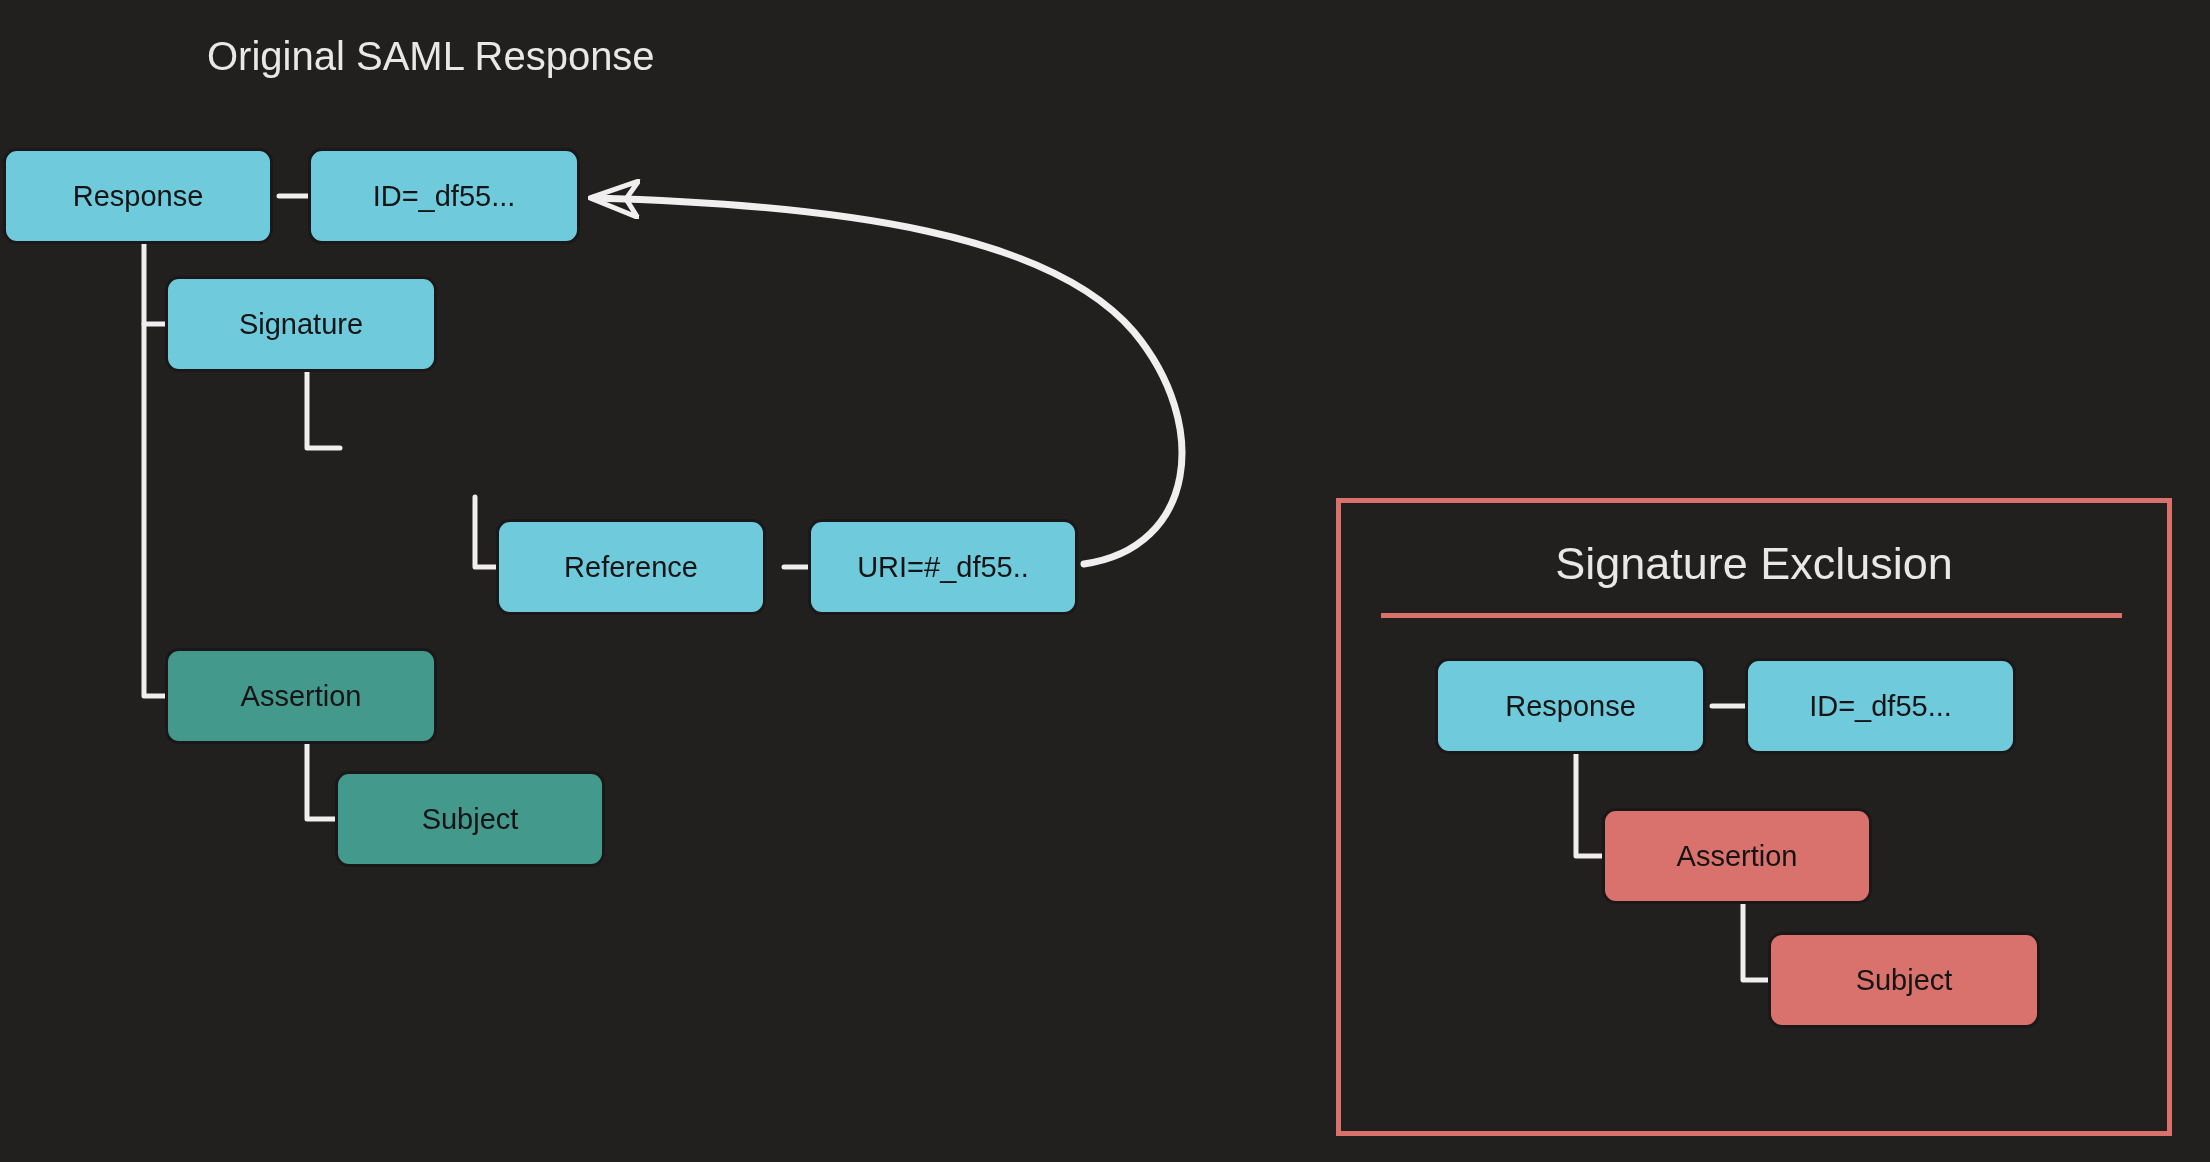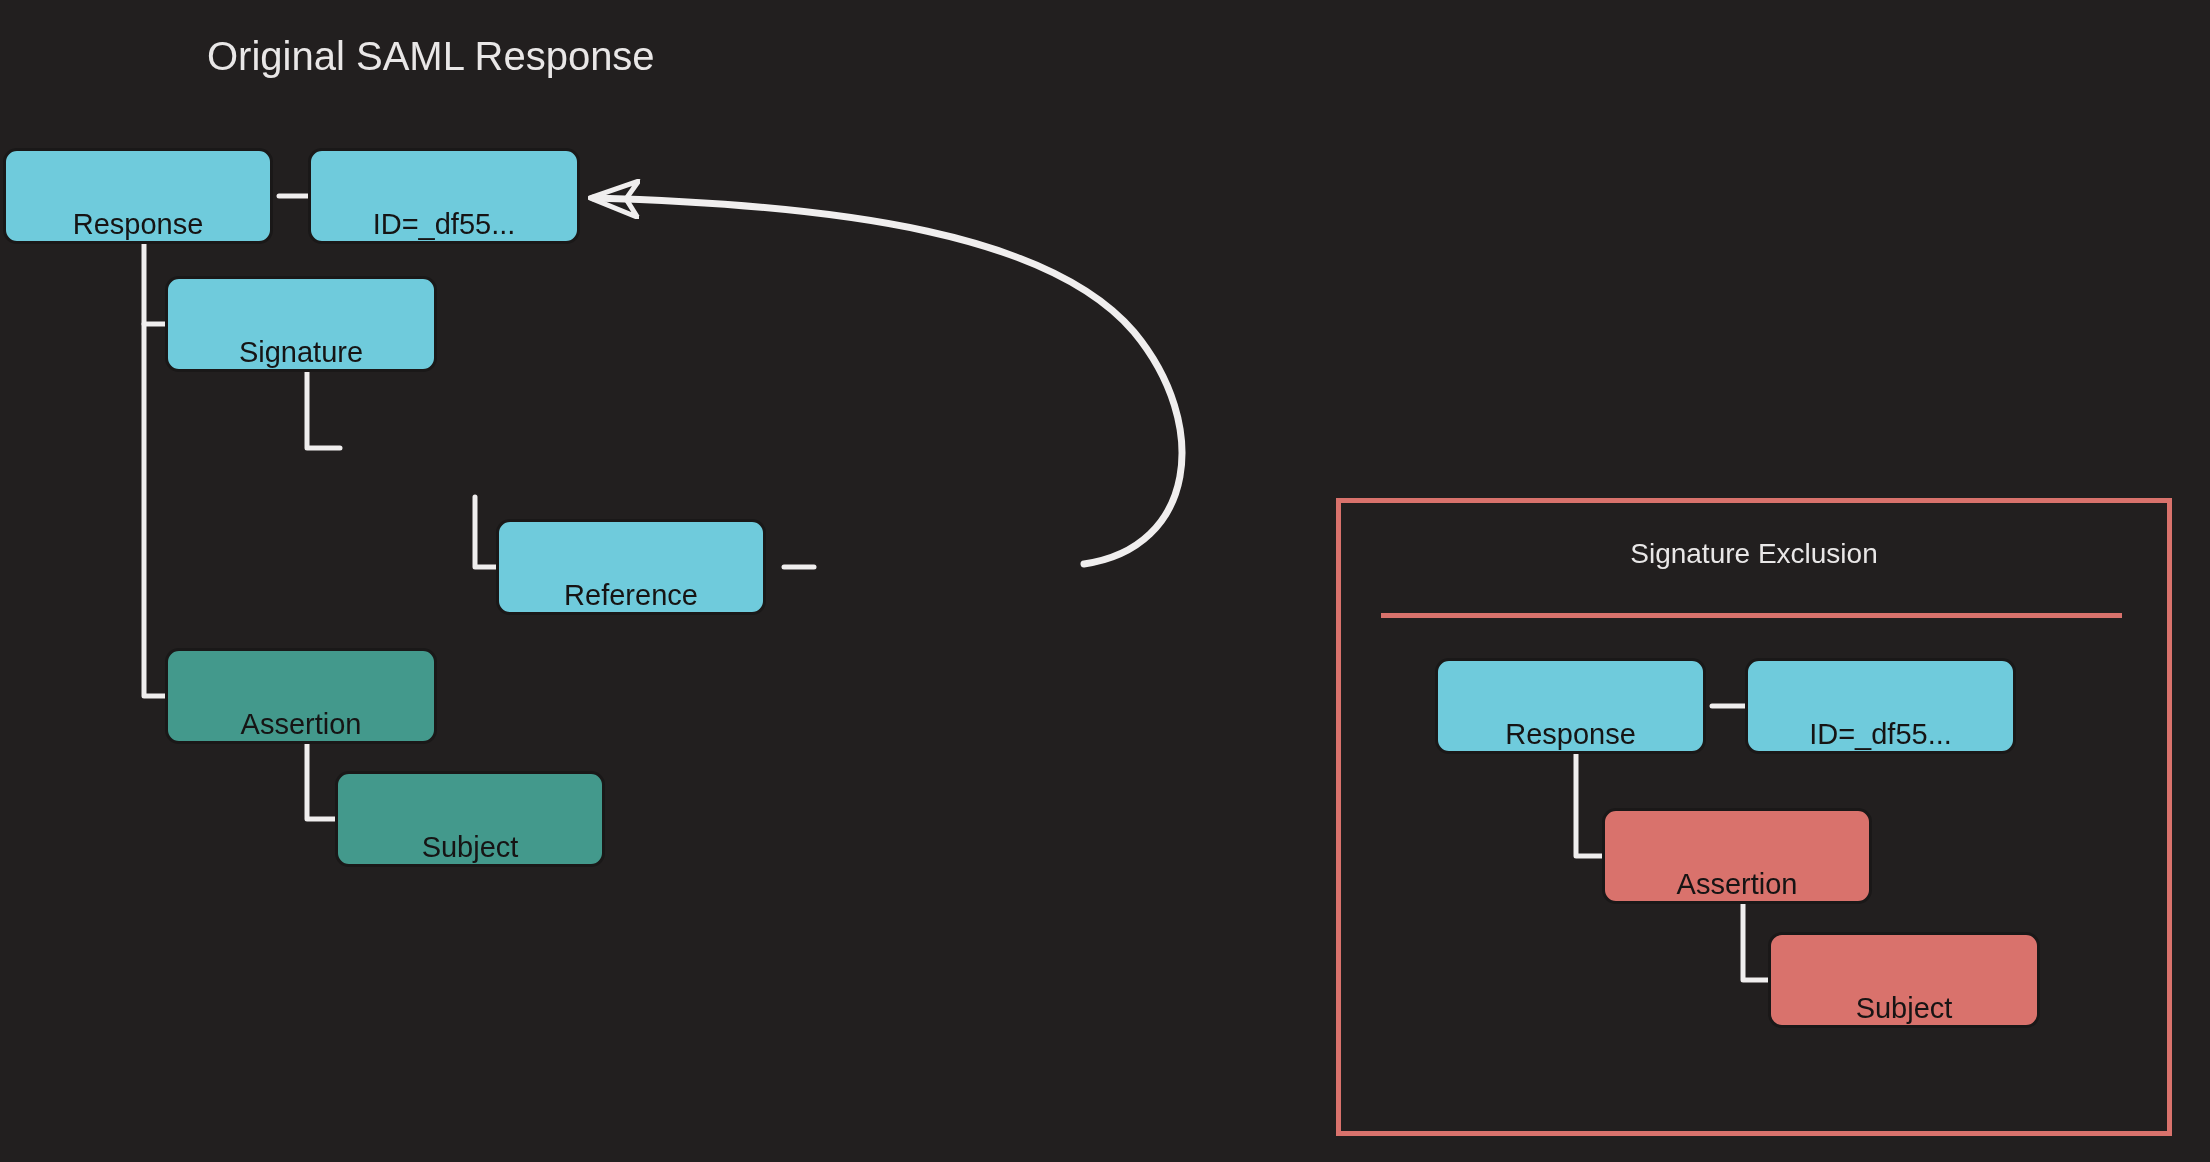--- a/index.html
+++ b/index.html
@@ -38,21 +38,21 @@
     z-index: 3;
     font-size: 40px;
     color: var(--title_text, #e9e7e7);
     white-space: nowrap;
   }
   .node {
     position: absolute;
     z-index: 2;
     box-sizing: border-box;
     display: flex;
-    align-items: flex-end;
+    align-items: center;
     justify-content: center;
     border-radius: 14px;
     border: 3px solid var(--node_stroke, #1a1818);
     font-size: 29px;
     color: var(--node_text, #161414);
     white-space: nowrap;
   }
   .node.cyan   { background: var(--node_cyan, #6fcbdc); }
   .node.teal   { background: var(--node_teal, #43998c); }
   .node.salmon { background: var(--node_salmon, #d9726c); }
@@ -60,21 +60,21 @@
     position: absolute;
     z-index: 0;
     box-sizing: border-box;
     border: 5px solid var(--panel_border, #d9726c);
     background: transparent;
   }
   .panel-title {
     position: absolute;
     z-index: 3;
     text-align: center;
-    font-size: 28px;
+    font-size: 45px;
     color: var(--title_text, #e9e7e7);
   }
   .panel-divider {
     position: absolute;
     z-index: 3;
     height: 5px;
     background: var(--panel_border, #d9726c);
   }
 </style>
 </head>
@@ -111,20 +111,23 @@
   </div>
   <div class="node cyan" style="left:308px; top:148px; width:272px; height:96px;">
     <span>ID=_df55...</span>
   </div>
   <div class="node cyan" style="left:165px; top:276px; width:272px; height:96px;">
     <span>Signature</span>
   </div>
   <div class="node cyan" style="left:496px; top:519px; width:270px; height:96px;">
     <span>Reference</span>
   </div>
+  <div class="node cyan" style="left:808px; top:519px; width:270px; height:96px;">
+    <span>URI=#_df55..</span>
+  </div>
   <div class="node teal" style="left:165px; top:648px; width:272px; height:96px;">
     <span>Assertion</span>
   </div>
   <div class="node teal" style="left:335px; top:771px; width:270px; height:96px;">
     <span>Subject</span>
   </div>
 
   <div class="panel" style="left:1336px; top:498px; width:836px; height:638px;"></div>
   <div class="panel-title" style="left:1336px; top:538px; width:836px;">Signature Exclusion</div>
   <div class="panel-divider" style="left:1381px; top:613px; width:741px;"></div>

